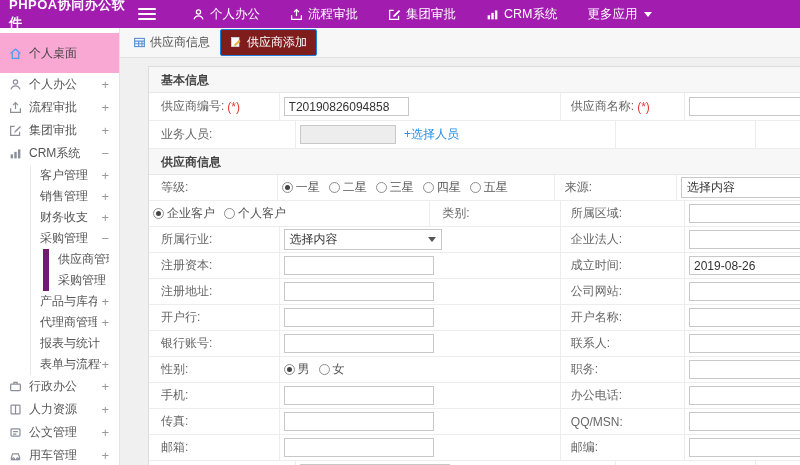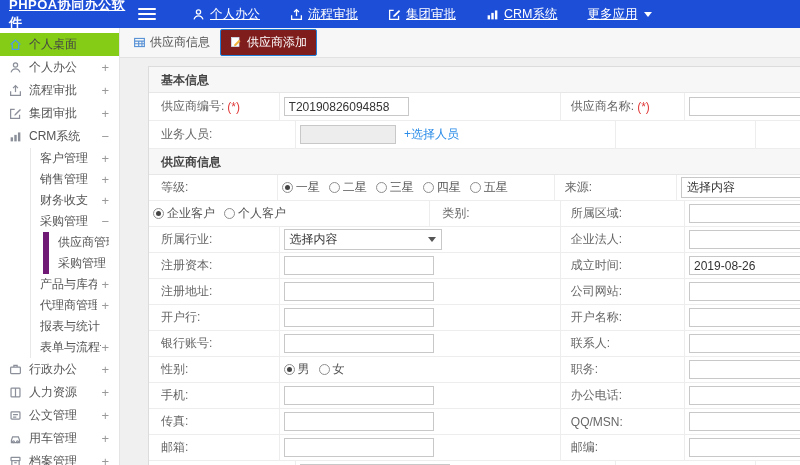--- a/index.html
+++ b/index.html
@@ -1,42 +1,42 @@
 <!DOCTYPE html>
 <html><head>
 <meta charset="utf-8">
 <style>
   * { box-sizing: border-box; margin:0; padding:0; }
   html,body { width:800px; height:465px; overflow:hidden; background:#f0f0f0;
     font-family:"Liberation Sans","DejaVu Sans",sans-serif; }
 
   
-  .topbar { height:28px; background:#1d4ed8; color:#fff; display:flex; align-items:center;
-    font-size:13px;text-decoration:underline; }
+  .topbar { height:28px; background:#a21caf; color:#fff; display:flex; align-items:center;
+    font-size:13px; }
   .brand { font-weight:bold; font-size:13px; padding-left:9px; width:138px; letter-spacing:0.5px; }
   .hamburger { width:18px; margin-right:36px; cursor:pointer; display:flex; flex-direction:column; gap:3px; }
   .hamburger span { display:block; height:2px; background:#fff; border-radius:1px; }
   .topnav { display:flex; align-items:center; gap:30px; }
   .topnav .titem { display:flex; align-items:center; gap:5px; cursor:pointer; font-size:12.5px; }
   .caret { width:0; height:0; border-left:4px solid transparent; border-right:4px solid transparent;
     border-top:5px solid #fff; margin-left:2px; }
   .ic { width:13px; height:13px; display:inline-block; vertical-align:middle; }
 
   
   .layout { display:flex; height:437px; }
 
   
   .sidebar { width:120px; background:#fff; border-right:1px solid #e4e4e4; padding-top:5px;
     font-size:12px; color:#555; overflow:hidden; flex:none; }
   .s-item { height:21px; display:flex; align-items:center; padding:0 10px 0 9px; cursor:pointer; }
   .s-item.lvl0 { height:23px; }
   .s-item .sic { width:13px; height:13px; margin-right:7px; color:#8a8f99; flex:none; }
   .s-item .lbl { flex:1; white-space:nowrap; overflow:hidden; }
   .s-item .exp { color:#999; font-size:13px; padding-left:4px; }
-  .s-item.active { background:#84cc16; color:#444; height:23px; }
+  .s-item.active { background:#f9a8d4; color:#444; height:40px; }
   .s-item.active .sic { color:#4c9af0; }
   .sub1 { margin-left:30px; border-left:1px solid #e8e8e8; }
   .sub1 .s-item { padding-left:9px; }
   .sub2 { margin-left:12px; border-left:6px solid #701a75; }
 
   
   .main { flex:1; min-width:0; background:#f0f0f0; }
   .tabstrip { height:30px; background:#f7f7f7; border-bottom:1px solid #e2e2e2;
     display:flex; align-items:center; padding-left:13px; gap:10px; font-size:12px; color:#555; }
   .tab { display:flex; align-items:center; gap:4px; cursor:pointer; }

